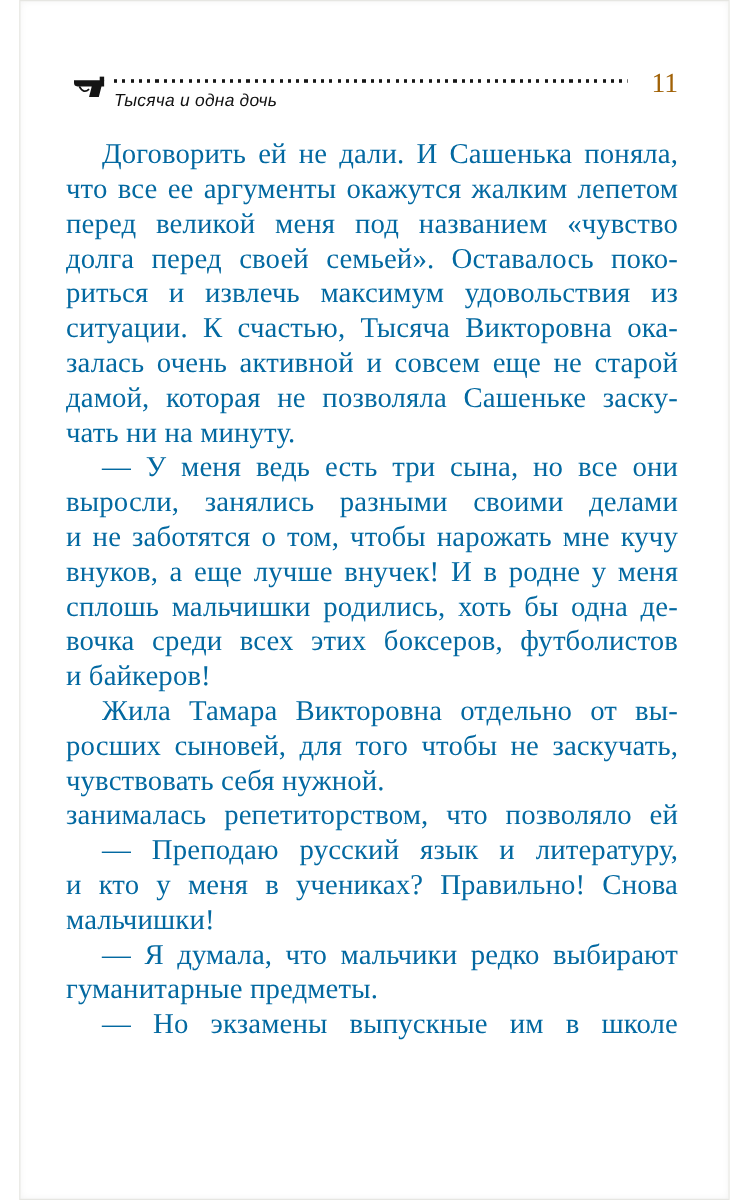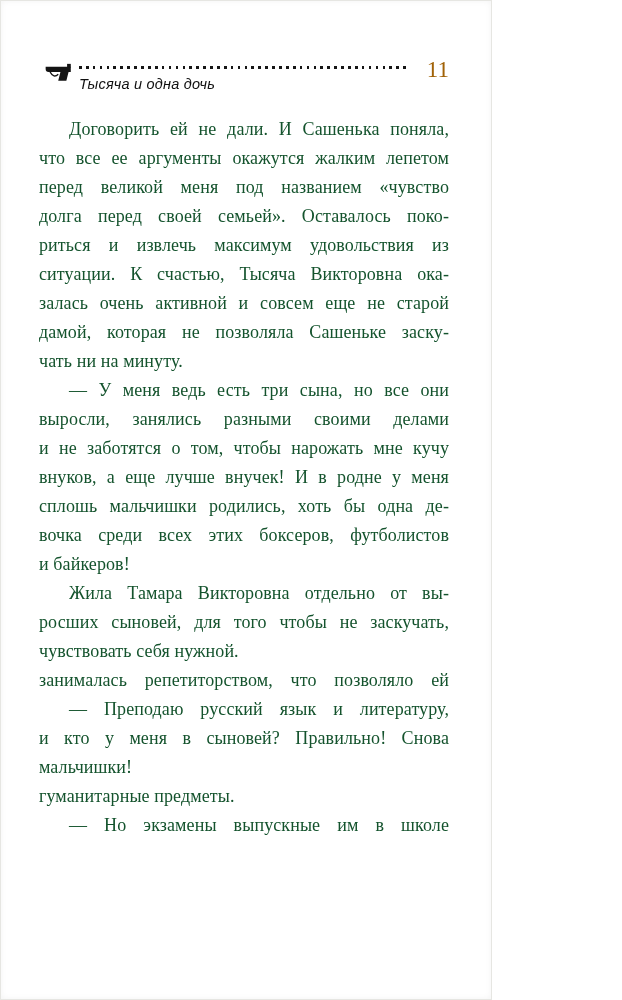--- a/index.html
+++ b/index.html
@@ -1,25 +1,26 @@
 <!DOCTYPE html>
 <html lang="ru"><head>
 <meta charset="utf-8">
 <style>
   html, body { margin: 0; padding: 0; background: #ffffff; }
   .page {
     position: relative;
-    width: 492px;
+    width: 592px;
     height: 1000px;
     box-sizing: border-box;
     background: #ffffff;
     border: 1px solid #e6e6e2;
     box-shadow: inset 0 0 6px rgba(0,0,0,0.05);
     padding: 56px 42px 0 38px;
     overflow: hidden;
+    margin-left: 16px;
   }
   
   .header { display: flex; align-items: flex-start; }
   .gun { flex: 0 0 auto; width: 34px; height: 26px; margin-right: 6px; margin-top: 2px; }
   .gun svg { display: block; width: 34px; height: 26px; }
   .head-mid { flex: 1 1 auto; min-width: 0; }
   .dots {
     height: 3px;
     margin-top: 9px;
     margin-right: 20px;
@@ -39,24 +40,24 @@
     font-weight: 400;
     font-size: 23px;
     line-height: 1;
     margin-top: 1px;
     color: #a16207;
   }
   
   .body {
     margin-top: 23px;
     font-family: "Liberation Serif", serif;
-    font-size: 18px;
+    font-size: 24px;
     line-height: 29px;
     letter-spacing: 0.1px;
-    color: #14532d;
+    color: #0369a1;
   }
   .para { margin: 0; }
   .line {
     text-align: justify;
     text-align-last: justify;
     white-space: nowrap;
     overflow: hidden;
   }
   .line.first { text-indent: 30px; }
   .line.end { text-align-last: left; }
@@ -102,23 +103,24 @@
         <div class="line end">и байкеров!</div>
       </div>
       <div class="para">
         <div class="line first">Жила Тамара Викторовна отдельно от вы-</div>
         <div class="line">росших сыновей, для того чтобы не заскучать,</div>
         <div class="line end">чувствовать себя нужной.</div>
         <div class="line">занималась репетиторством, что позволяло ей</div>
       </div>
       <div class="para">
         <div class="line first">— Преподаю русский язык и литературу,</div>
-        <div class="line">и кто у меня в сыновей? Правильно! Снова</div>
+        <div class="line">и кто у меня в учениках? Правильно! Снова</div>
         <div class="line end">мальчишки!</div>
       </div>
       <div class="para">
+        <div class="line first">— Я думала, что мальчики редко выбирают</div>
         <div class="line end">гуманитарные предметы.</div>
       </div>
       <div class="para">
         <div class="line first">— Но экзамены выпускные им в школе</div>
       </div>
     </div>
 </div>
 
 </body></html>

